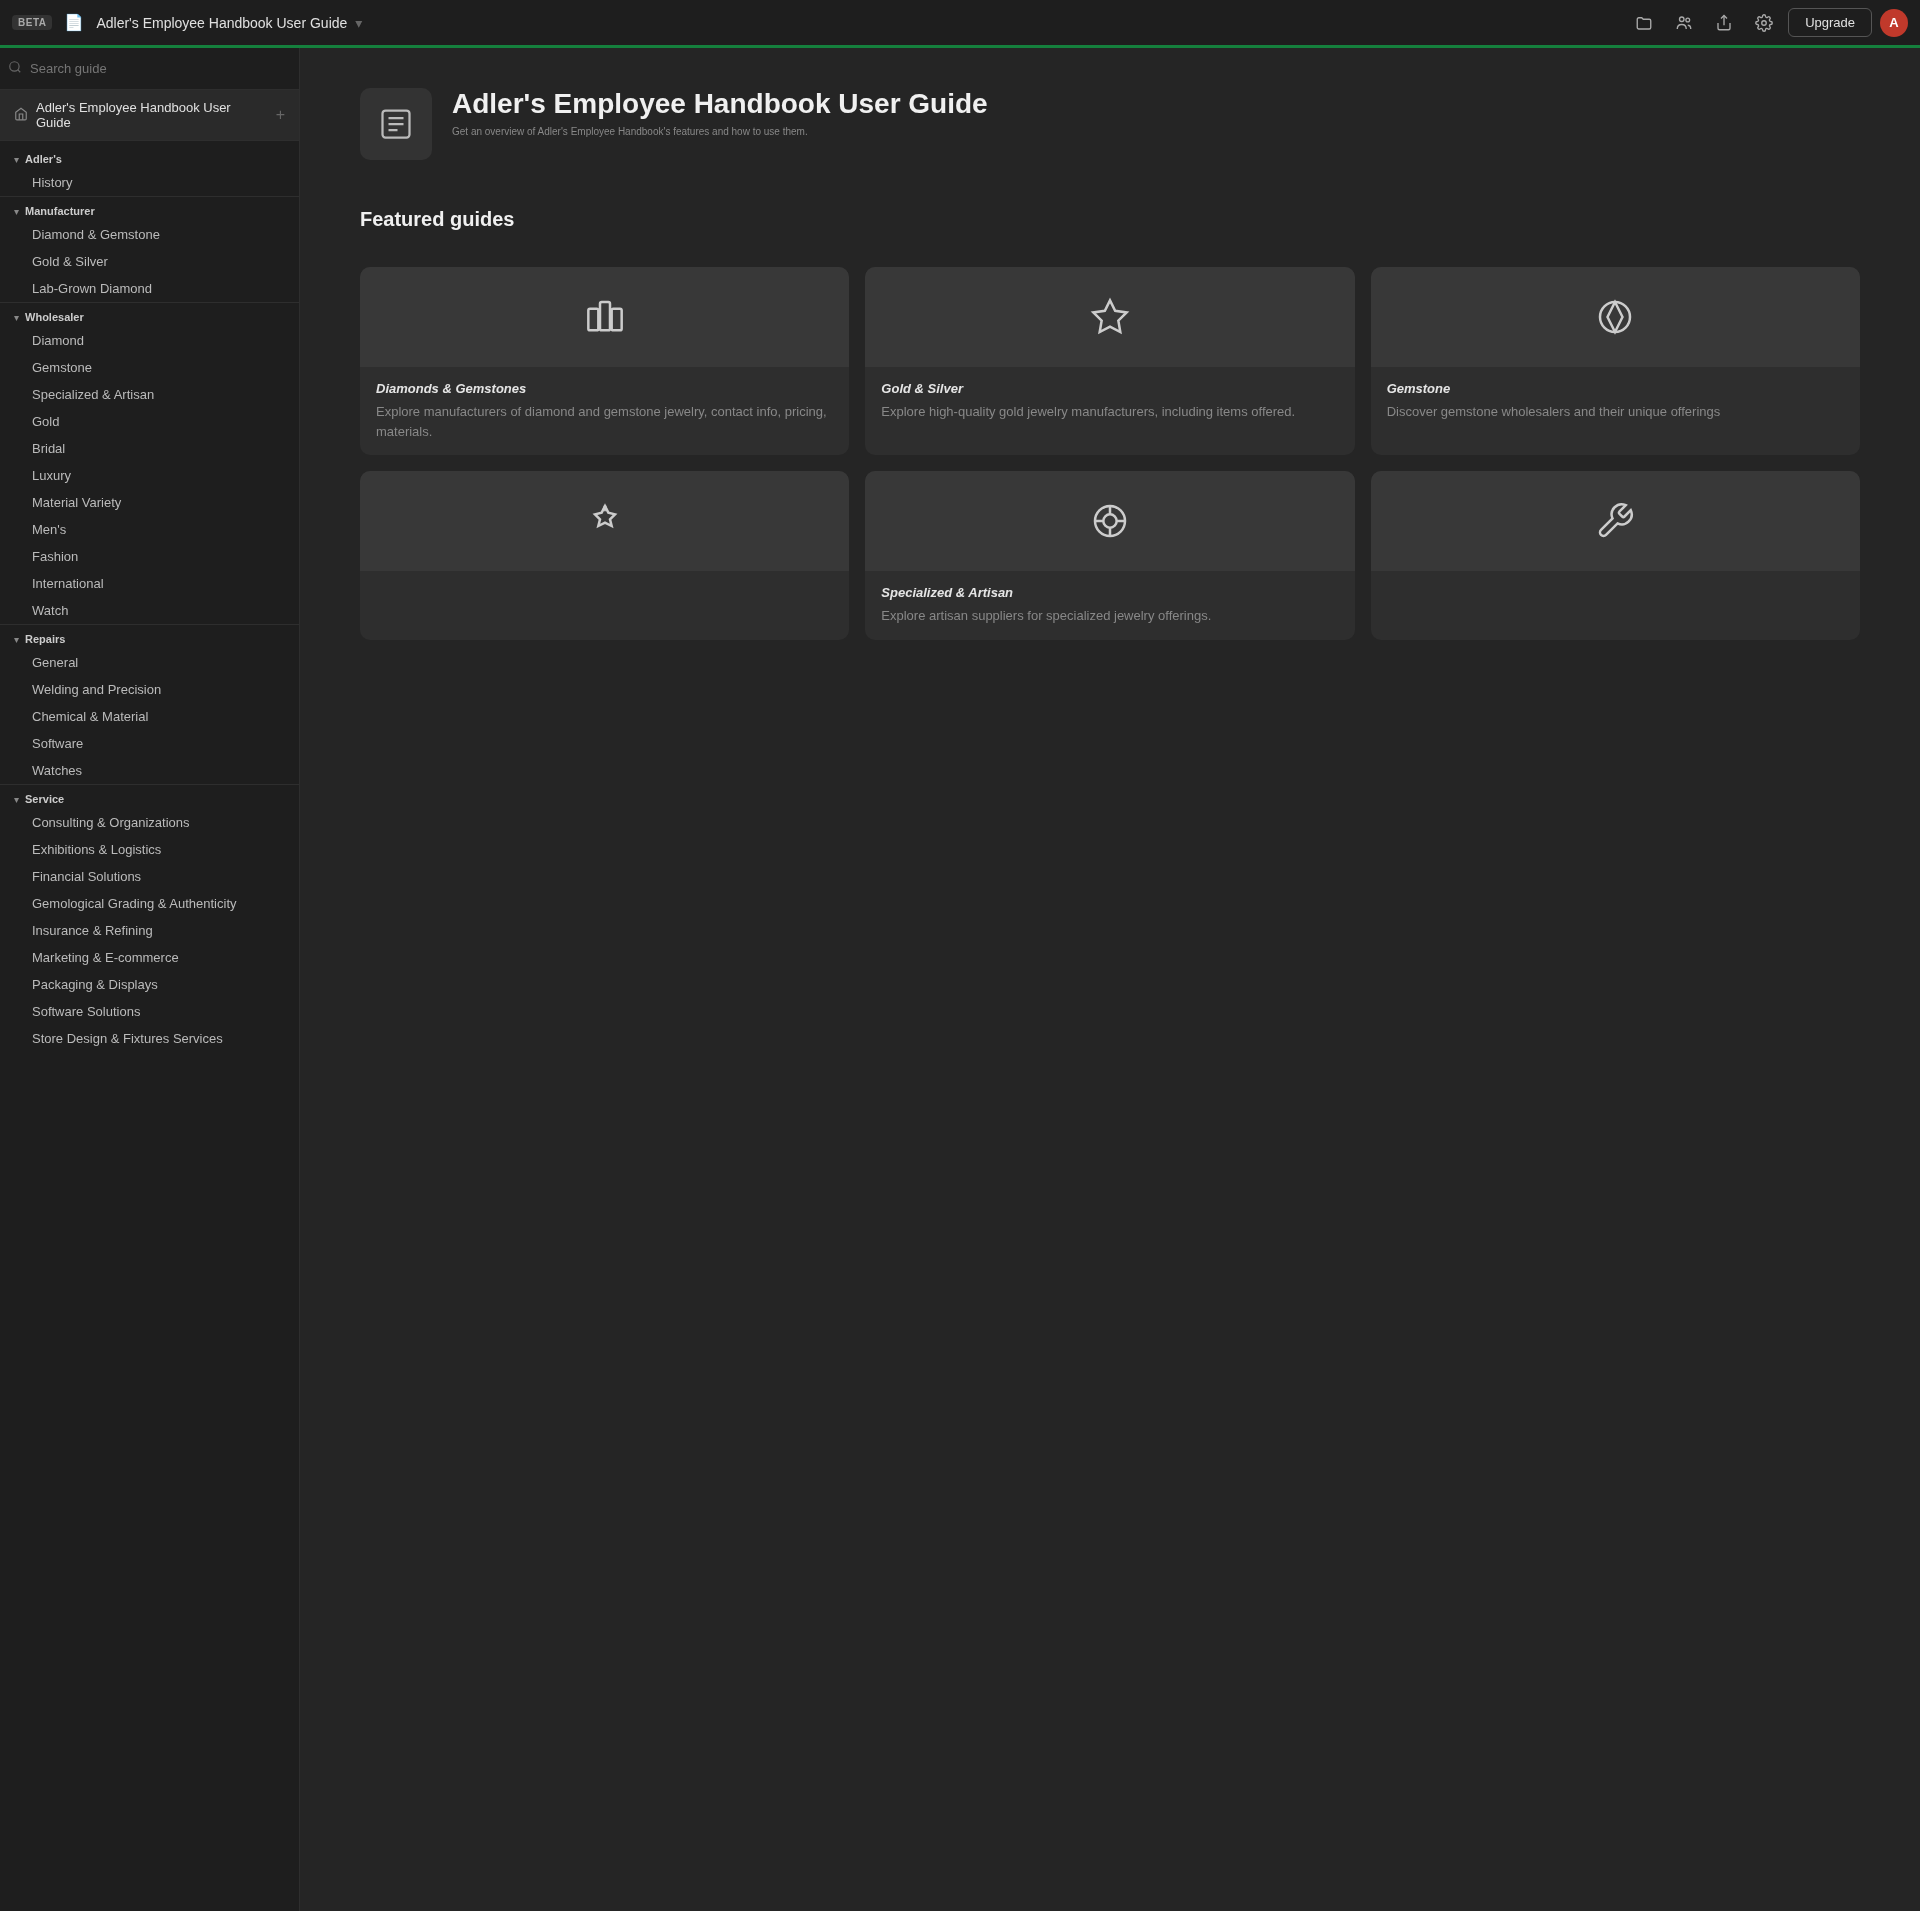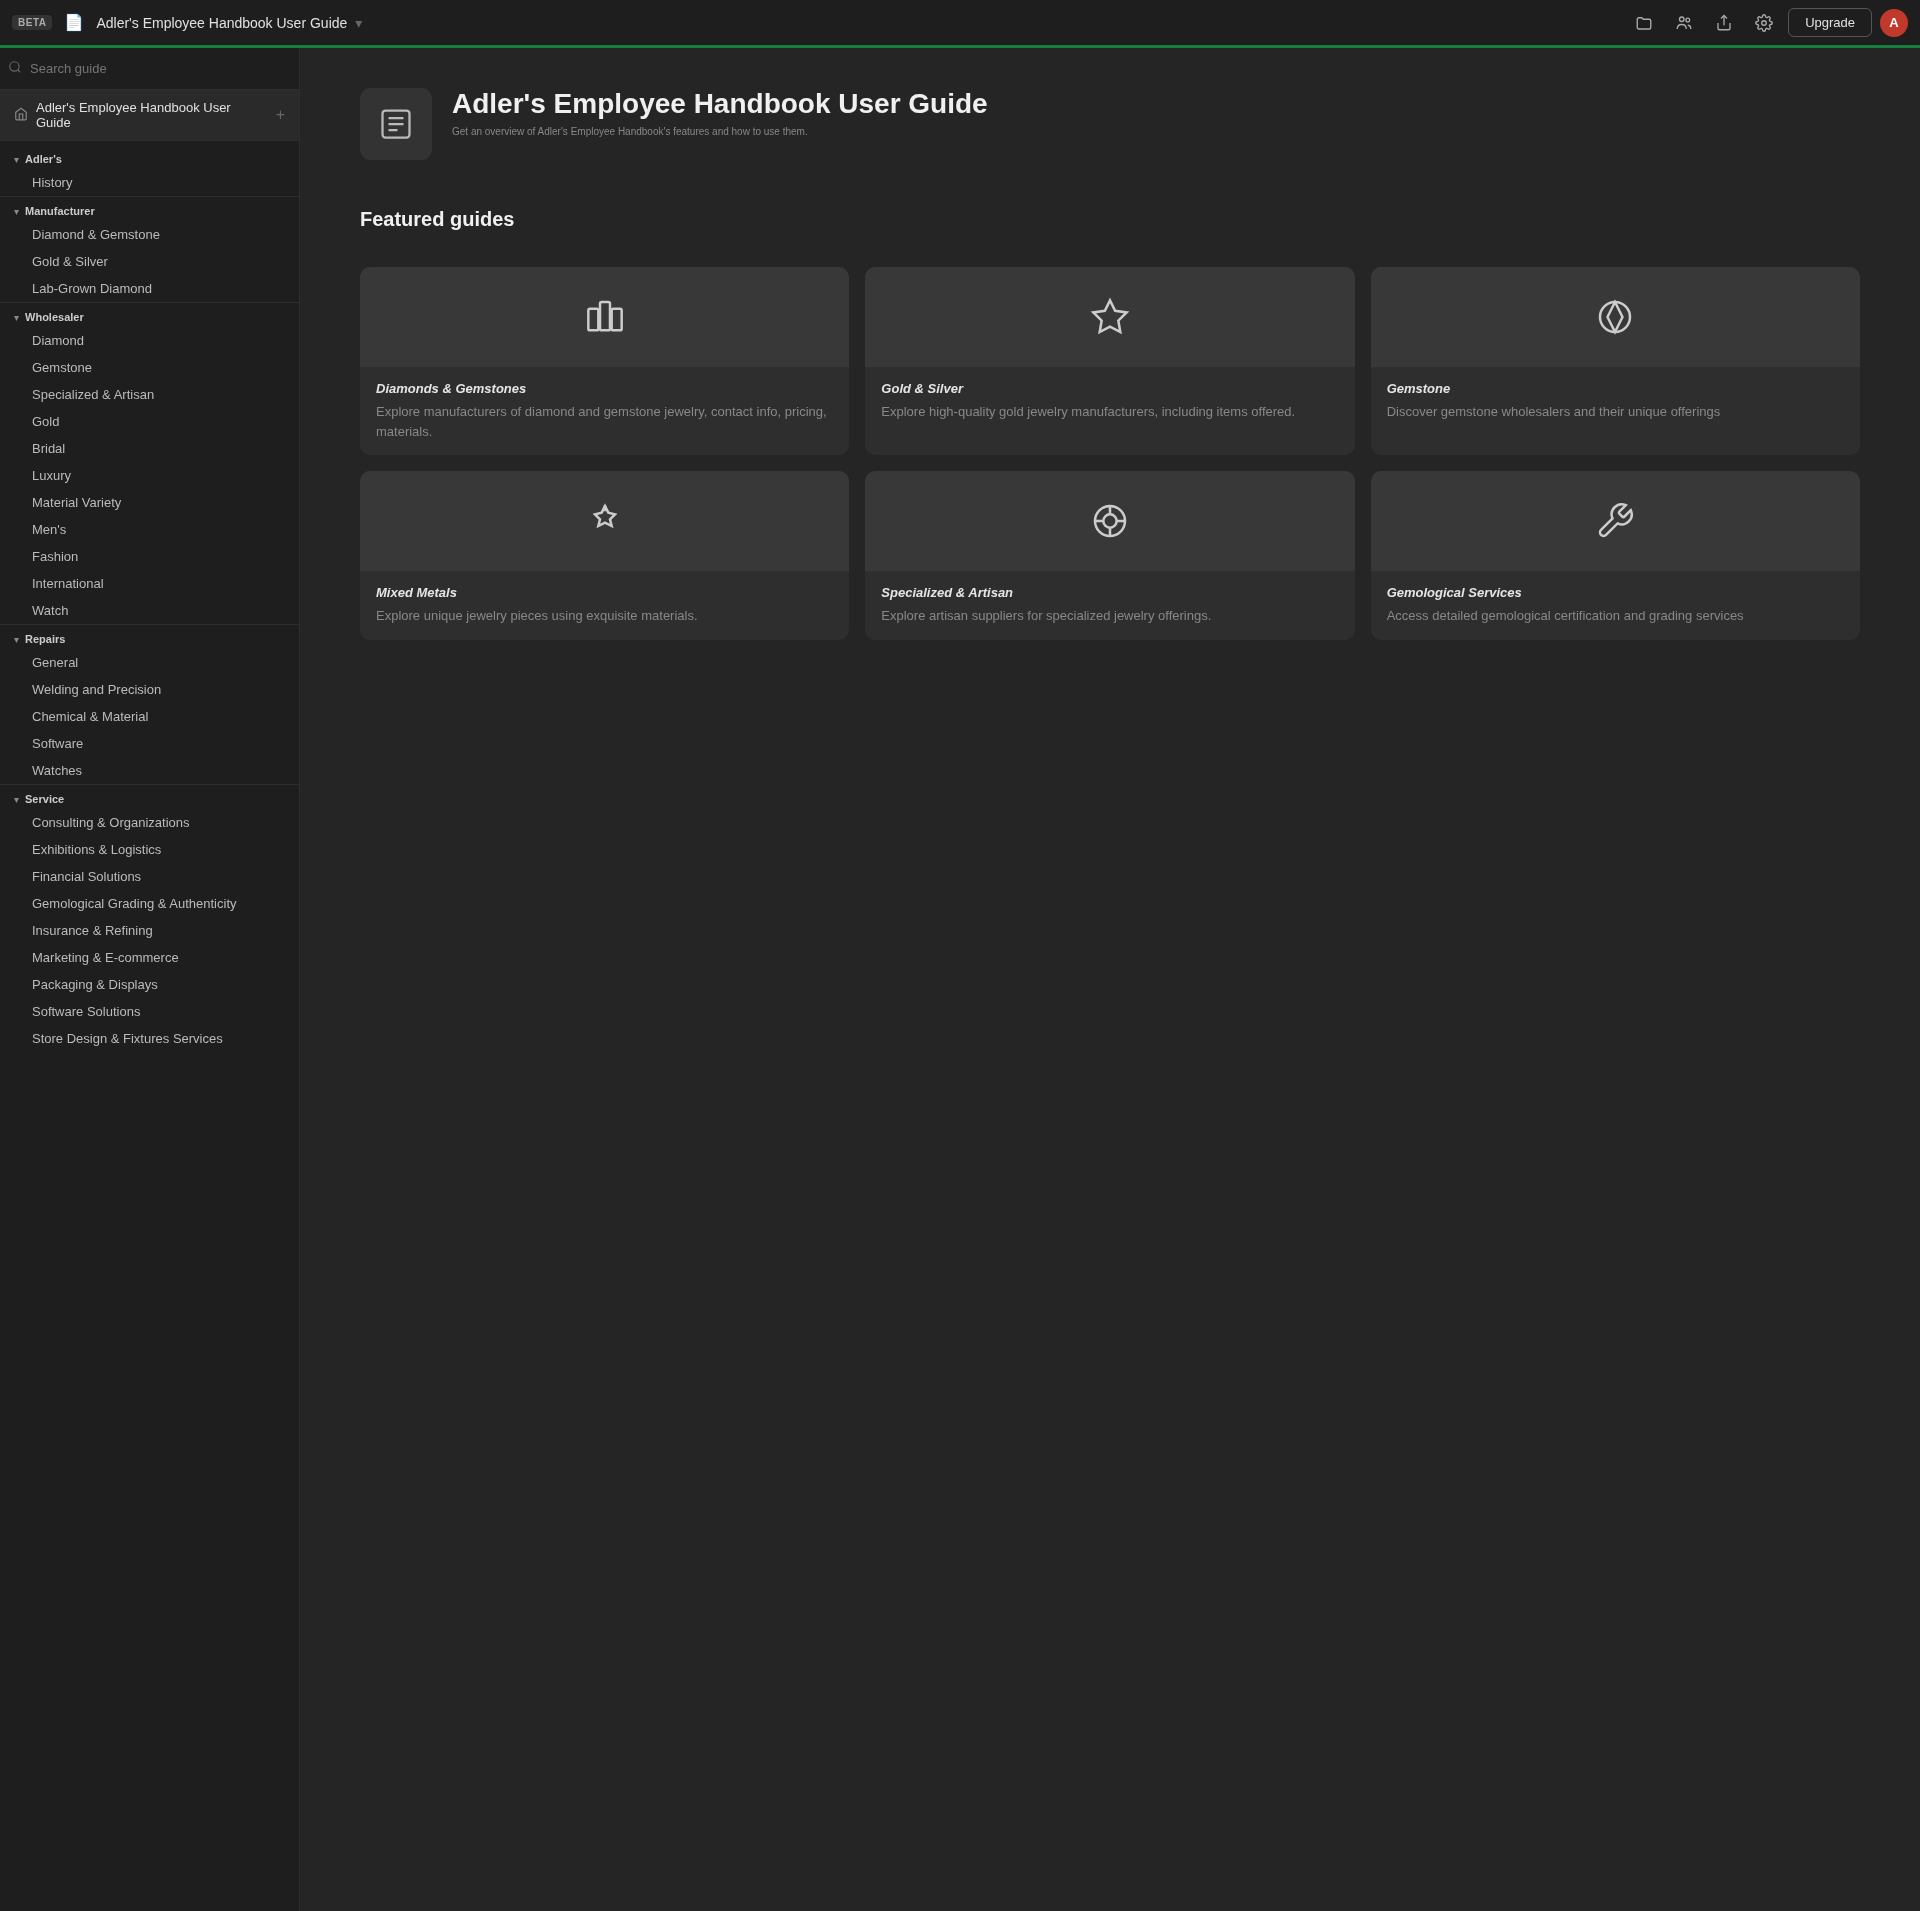--- a/index.html
+++ b/index.html
@@ -318,24 +318,20 @@
         </div>
       </div>
 
       <div class="card">
         <div class="card-image">
           <svg width="40" height="40" viewBox="0 0 24 24" fill="none" stroke="#ccc" stroke-width="1.5">
               <path d="M12 3l2 4 4 1-3 3 1 4-4-2-4 2 1-4-3-3 4-1z"></path>
               <path d="M12 3l-1 3M12 3l1 3"></path>
             </svg>
         </div>
-        <div class="card-body">
-          <div class="card-title">Mixed Metals</div>
-          <div class="card-desc">Explore unique jewelry pieces using exquisite materials.</div>
-        </div>
       </div>
 
       <div class="card">
         <div class="card-image">
           <svg width="40" height="40" viewBox="0 0 24 24" fill="none" stroke="#ccc" stroke-width="1.5">
               <circle cx="12" cy="12" r="4"></circle>
               <circle cx="12" cy="12" r="9"></circle>
               <line x1="12" y1="3" x2="12" y2="8"></line>
               <line x1="12" y1="16" x2="12" y2="21"></line>
               <line x1="3" y1="12" x2="8" y2="12"></line>
@@ -347,21 +343,17 @@
           <div class="card-desc">Explore artisan suppliers for specialized jewelry offerings.</div>
         </div>
       </div>
 
       <div class="card">
         <div class="card-image">
           <svg width="40" height="40" viewBox="0 0 24 24" fill="none" stroke="#ccc" stroke-width="1.5">
               <path d="M14.7 6.3a1 1 0 000 1.4l1.6 1.6a1 1 0 001.4 0l3.77-3.77a6 6 0 01-7.94 7.94l-6.91 6.91a2.12 2.12 0 01-3-3l6.91-6.91a6 6 0 017.94-7.94l-3.76 3.76z"></path>
             </svg>
         </div>
-        <div class="card-body">
-          <div class="card-title">Gemological Services</div>
-          <div class="card-desc">Access detailed gemological certification and grading services</div>
-        </div>
       </div>
 
     </div>
   </div>
 </div>
 
 </body></html>

